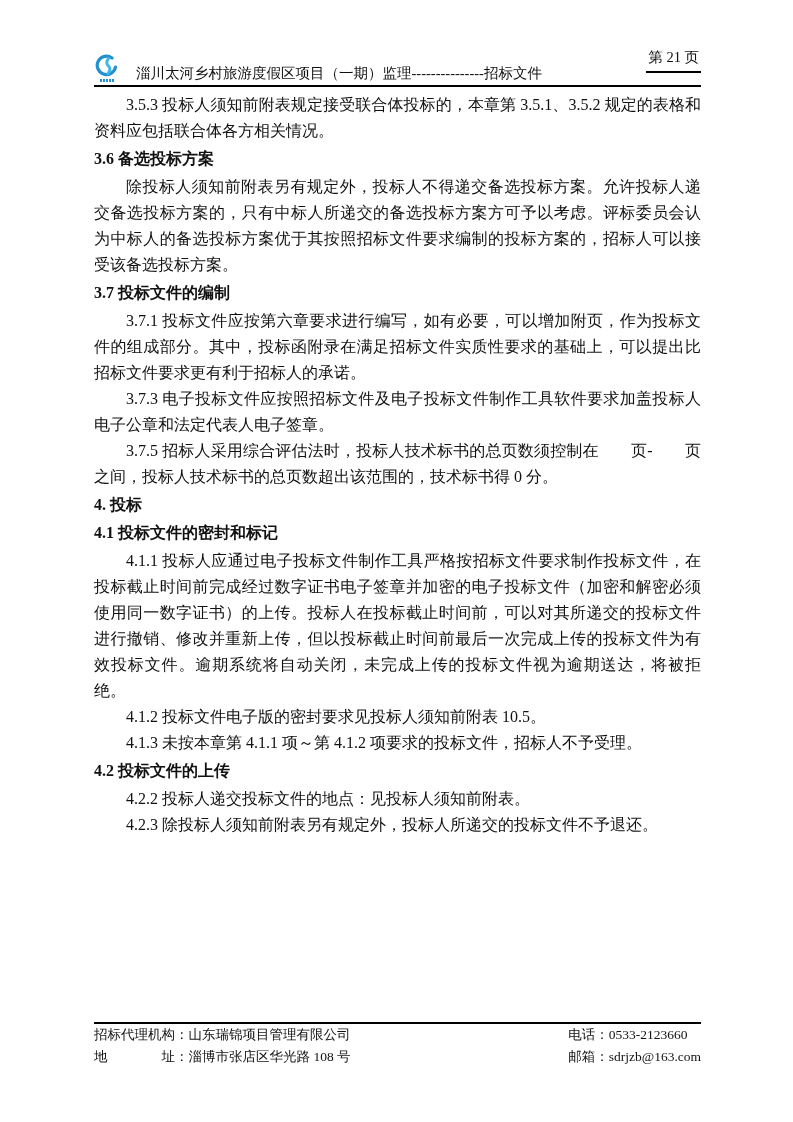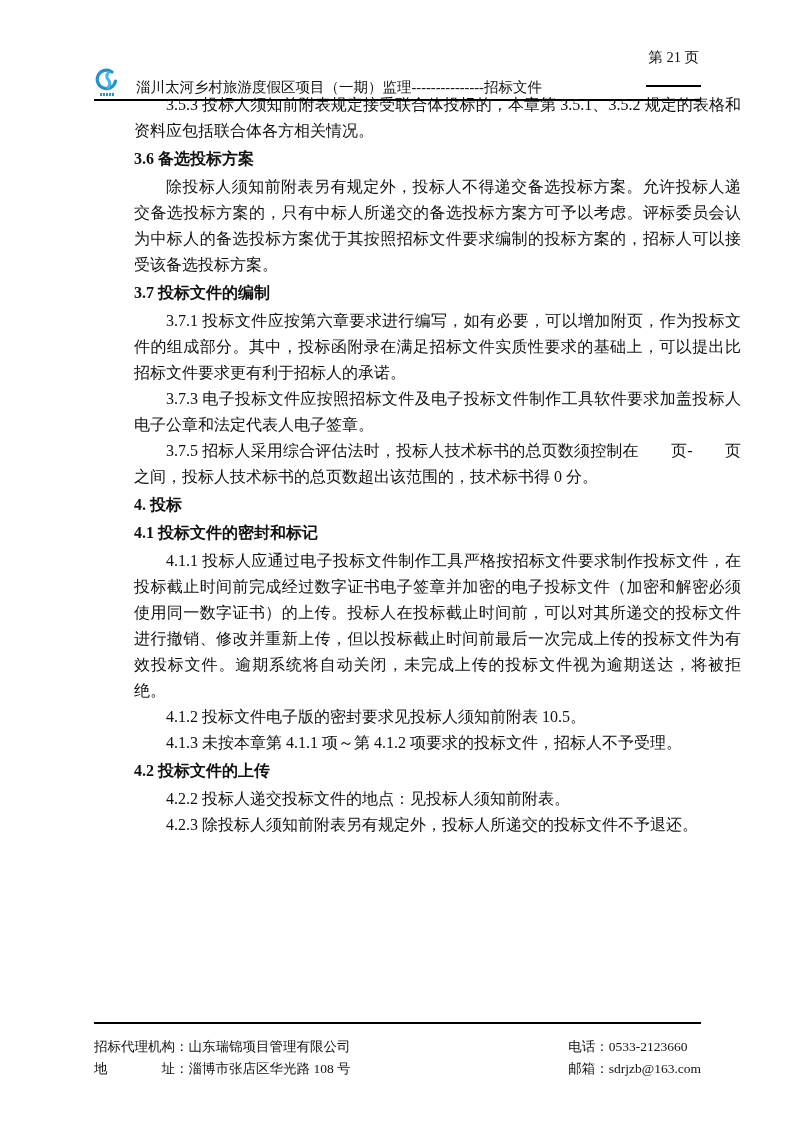--- a/index.html
+++ b/index.html
@@ -45,50 +45,49 @@
     background:repeating-linear-gradient(90deg,#2391cf 0 2px,transparent 2px 3px);
   }
   .doc-title{
     font-size:14.5px;
     line-height:18px;
     white-space:nowrap;
   }
   .page-num{
     font-size:14.5px;
     border-bottom:2px solid #000;
-    padding:0 2px 18px 2px;
+    padding:0 2px 4px 2px;
     margin-bottom:9px;
     white-space:nowrap;
   }
   
   .content{
     position:absolute;
     left:0; top:92px;
     width:607px;
     font-size:16px;
     line-height:26px;
     text-align:justify;
-    margin-left:40px;
   }
   .content .p{
     margin:0;
     text-indent:2em;
   }
   .content .h{
     margin:2px 0;
     font-weight:bold;
     text-indent:0;
   }
   
   .footer{
     position:absolute;
     left:0; top:1022px;
     width:607px;
     border-top:2px solid #000;
-    padding-top:12px;
+    padding-top:0;
     display:flex;
     justify-content:space-between;
     font-size:13.5px;
     line-height:22px;
   }
   .footer-col{white-space:nowrap;}
   .footer-line{display:block;}
 </style>
 </head>
 <body>

